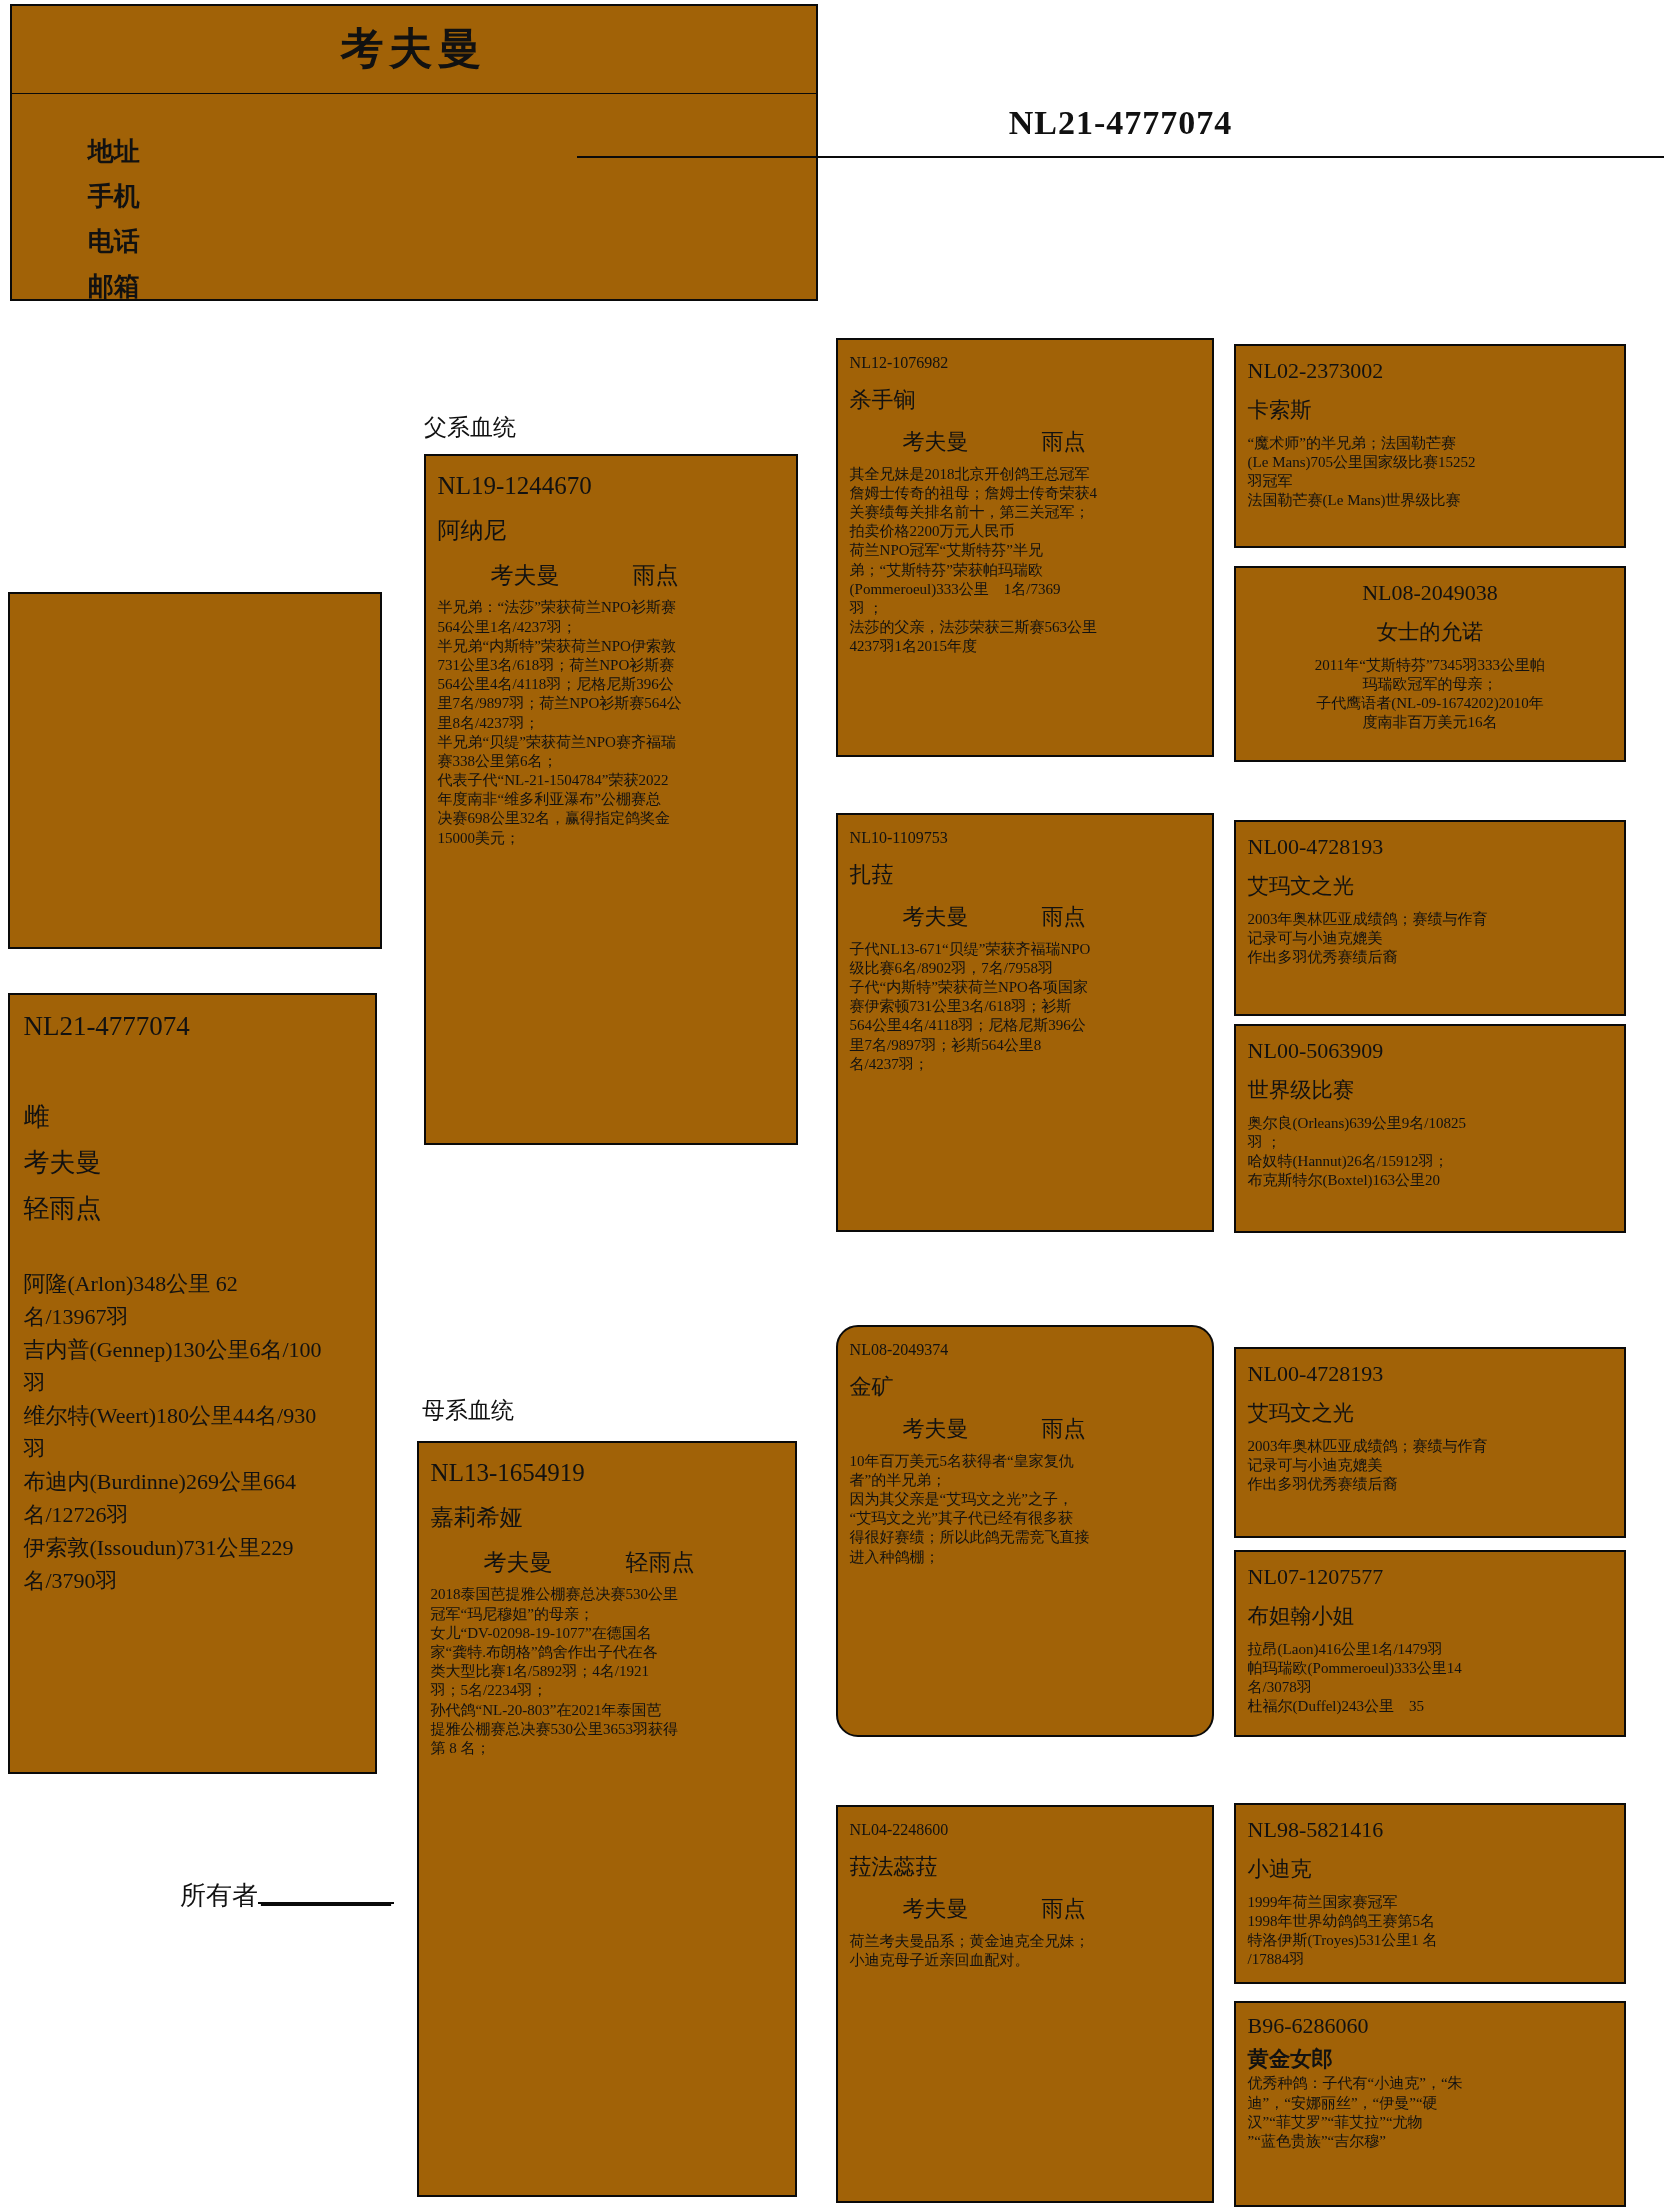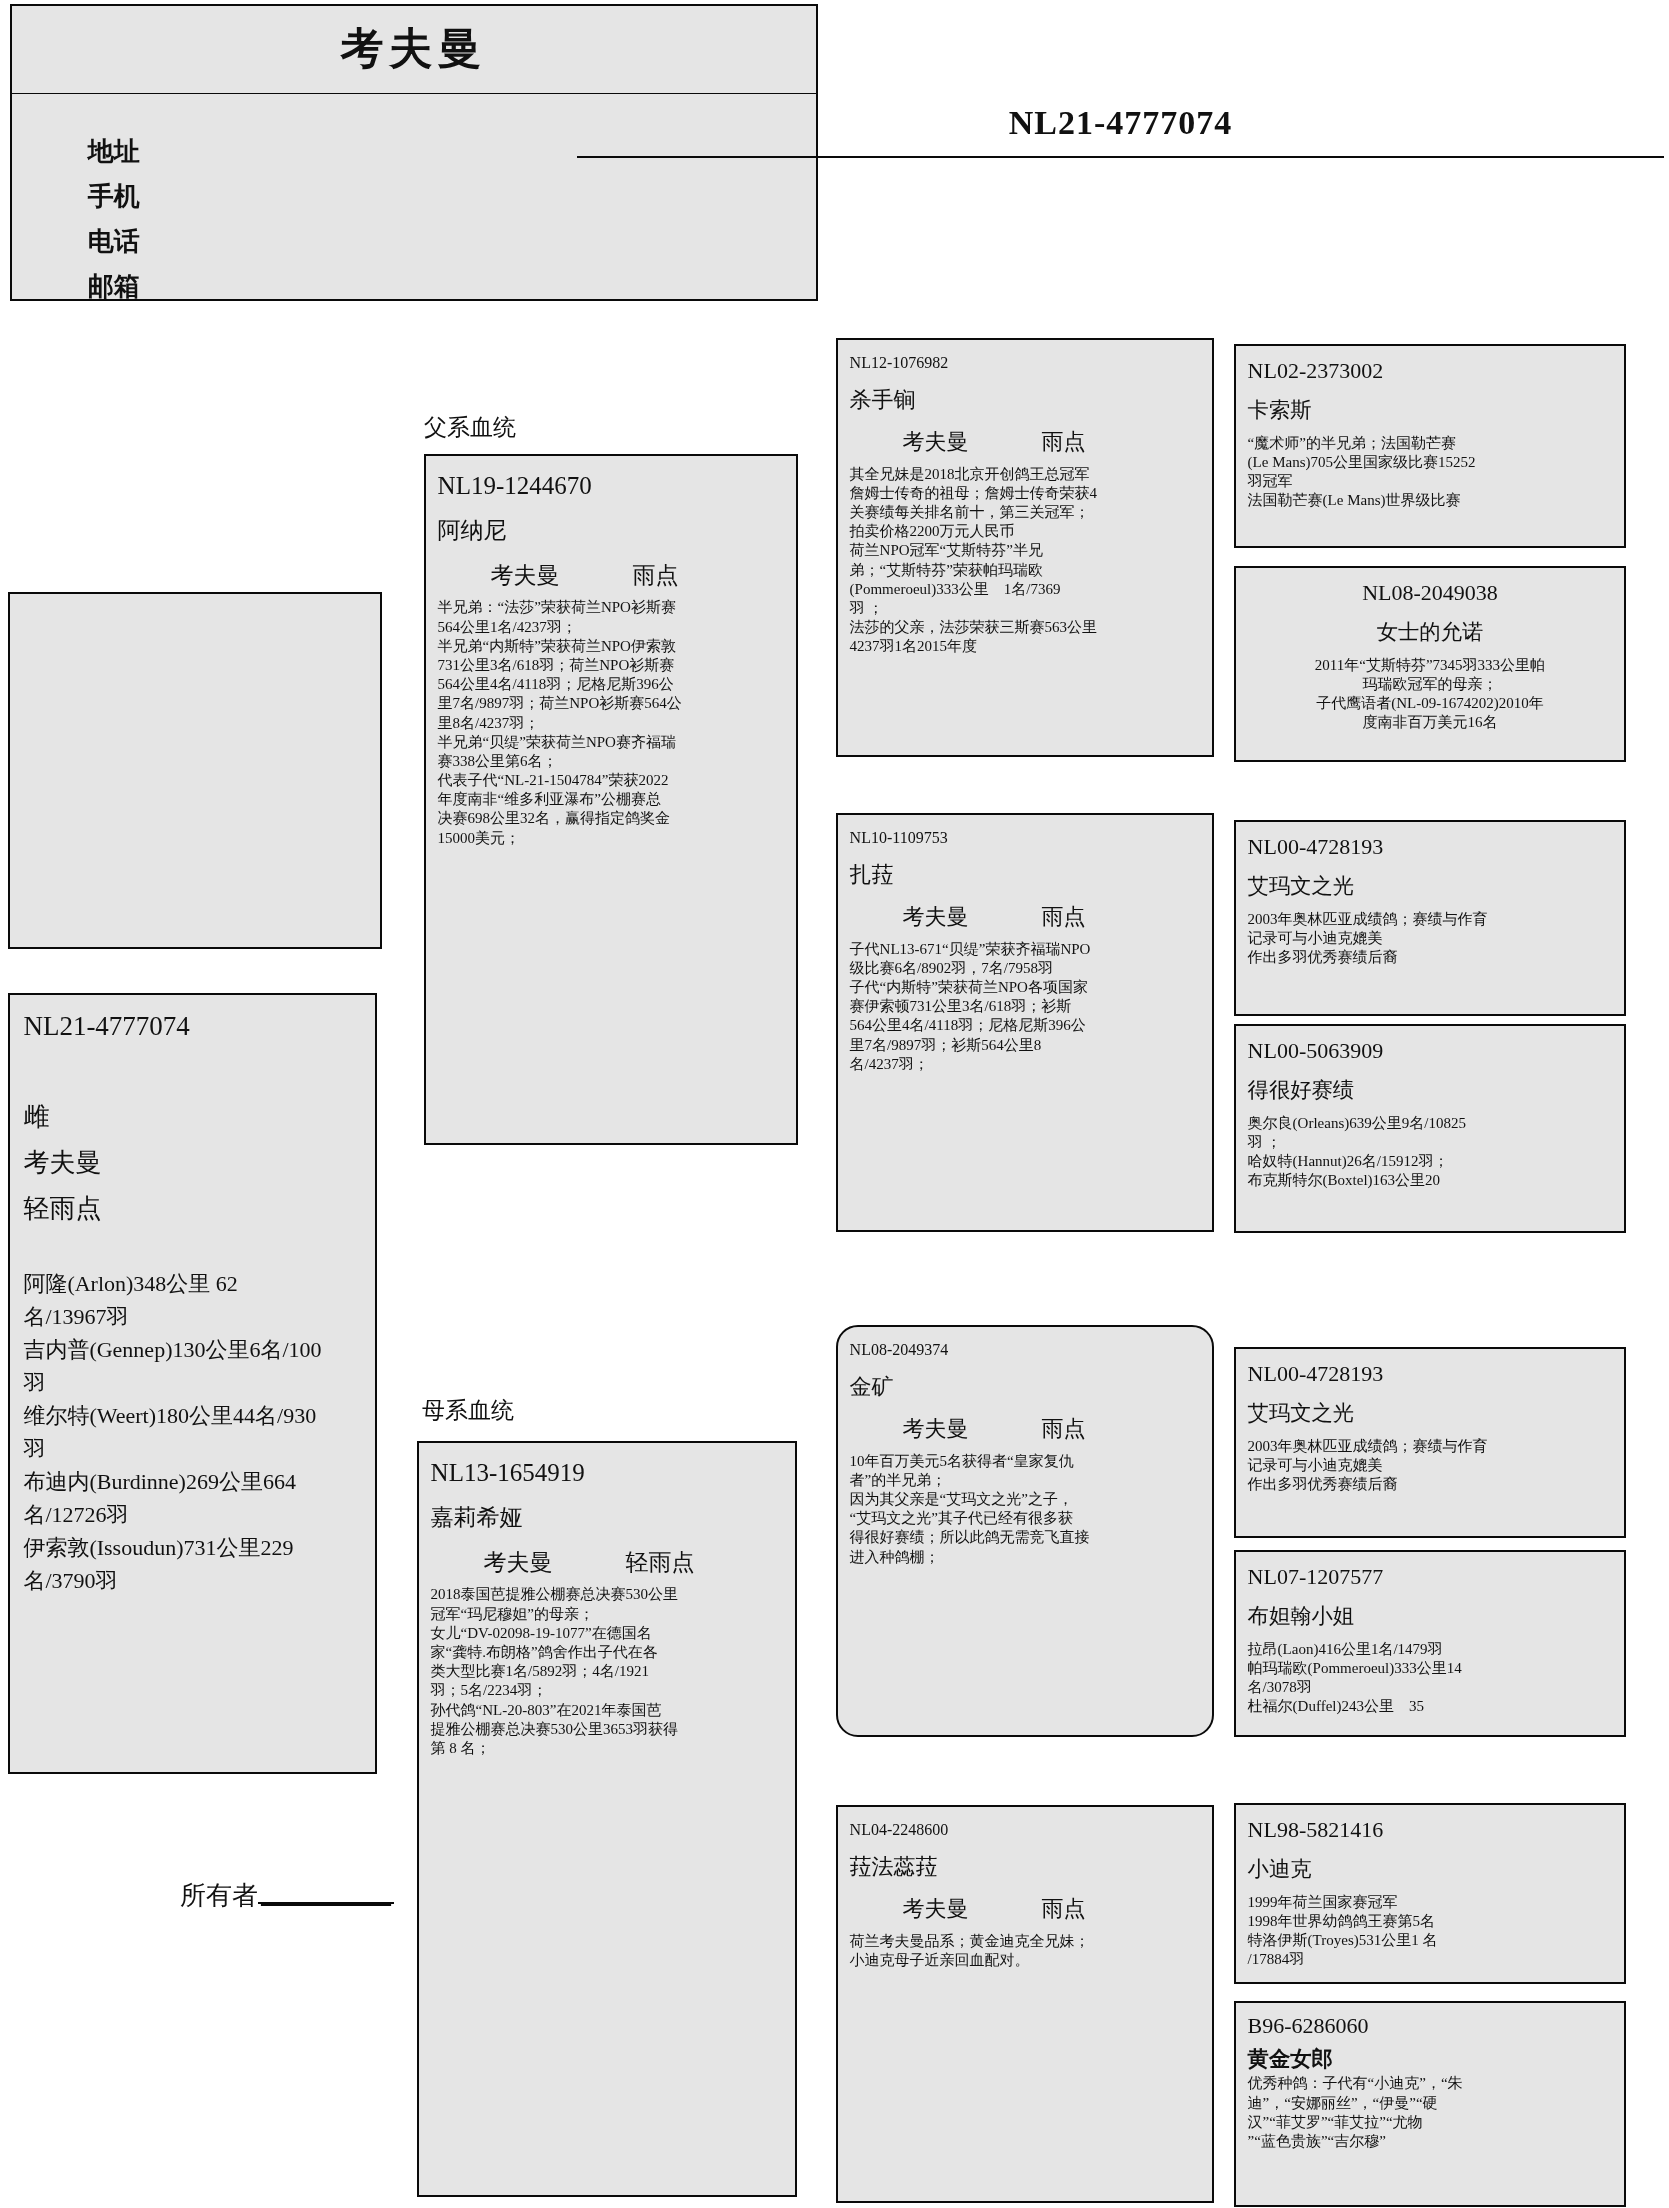--- a/index.html
+++ b/index.html
@@ -1,21 +1,21 @@
 <!DOCTYPE html>
 <html><head>
 <meta charset="utf-8">
 <style>
   html,body{margin:0;padding:0;background:#e8e8e8;}
   #canvas{
     position:relative;width:1669px;height:2209px;background:#ffffff;
     font-family:"Liberation Serif","DejaVu Serif","DejaVu Sans",serif;
     color:#111;overflow:hidden;
   }
-  .box{position:absolute;border:2.9px solid #0a0a0a;background:#e5e5e5;box-sizing:border-box;}
+  .box{position:absolute;border:2.9px solid #0a0a0a;background:#a16207;box-sizing:border-box;}
   
   .loft-title{height:87px;border-bottom:1.9px solid #0a0a0a;display:flex;align-items:center;justify-content:center;
     font-size:43px;font-weight:bold;letter-spacing:5.8px;}
   .loft-fields{padding:35px 0 0 76px;}
   .loft-field{font-size:26px;font-weight:bold;line-height:45px;}
   
   .ring-banner{position:absolute;left:577px;top:49px;width:1087px;height:109px;
     border-bottom:2.9px solid #0a0a0a;display:flex;align-items:flex-end;justify-content:center;
     font-size:34px;font-weight:bold;padding-bottom:13.6px;box-sizing:border-box;letter-spacing:1px;}
   .section-label{position:absolute;font-size:23px;}
@@ -205,21 +205,21 @@
   <div class="box g3" style="left:1234px;top:820px;width:392px;height:196px;padding:11.6px 11.6px;">
     <div class="ring">NL00-4728193</div>
     <div class="pname">艾玛文之光</div>
     <div class="body">2003年奥林匹亚成绩鸽；赛绩与作育
 记录可与小迪克媲美
 作出多羽优秀赛绩后裔</div>
   </div>
 
   <div class="box g3" style="left:1234px;top:1024px;width:392px;height:209px;padding:11.6px 11.6px;">
     <div class="ring">NL00-5063909</div>
-    <div class="pname">得很好赛绩</div>
+    <div class="pname">世界级比赛</div>
     <div class="body">奥尔良(Orleans)639公里9名/10825
 羽 ；
 哈奴特(Hannut)26名/15912羽；
 布克斯特尔(Boxtel)163公里20</div>
   </div>
 
   <div class="box g3" style="left:1234px;top:1347px;width:392px;height:191px;padding:11.6px 11.6px;">
     <div class="ring">NL00-4728193</div>
     <div class="pname">艾玛文之光</div>
     <div class="body">2003年奥林匹亚成绩鸽；赛绩与作育

